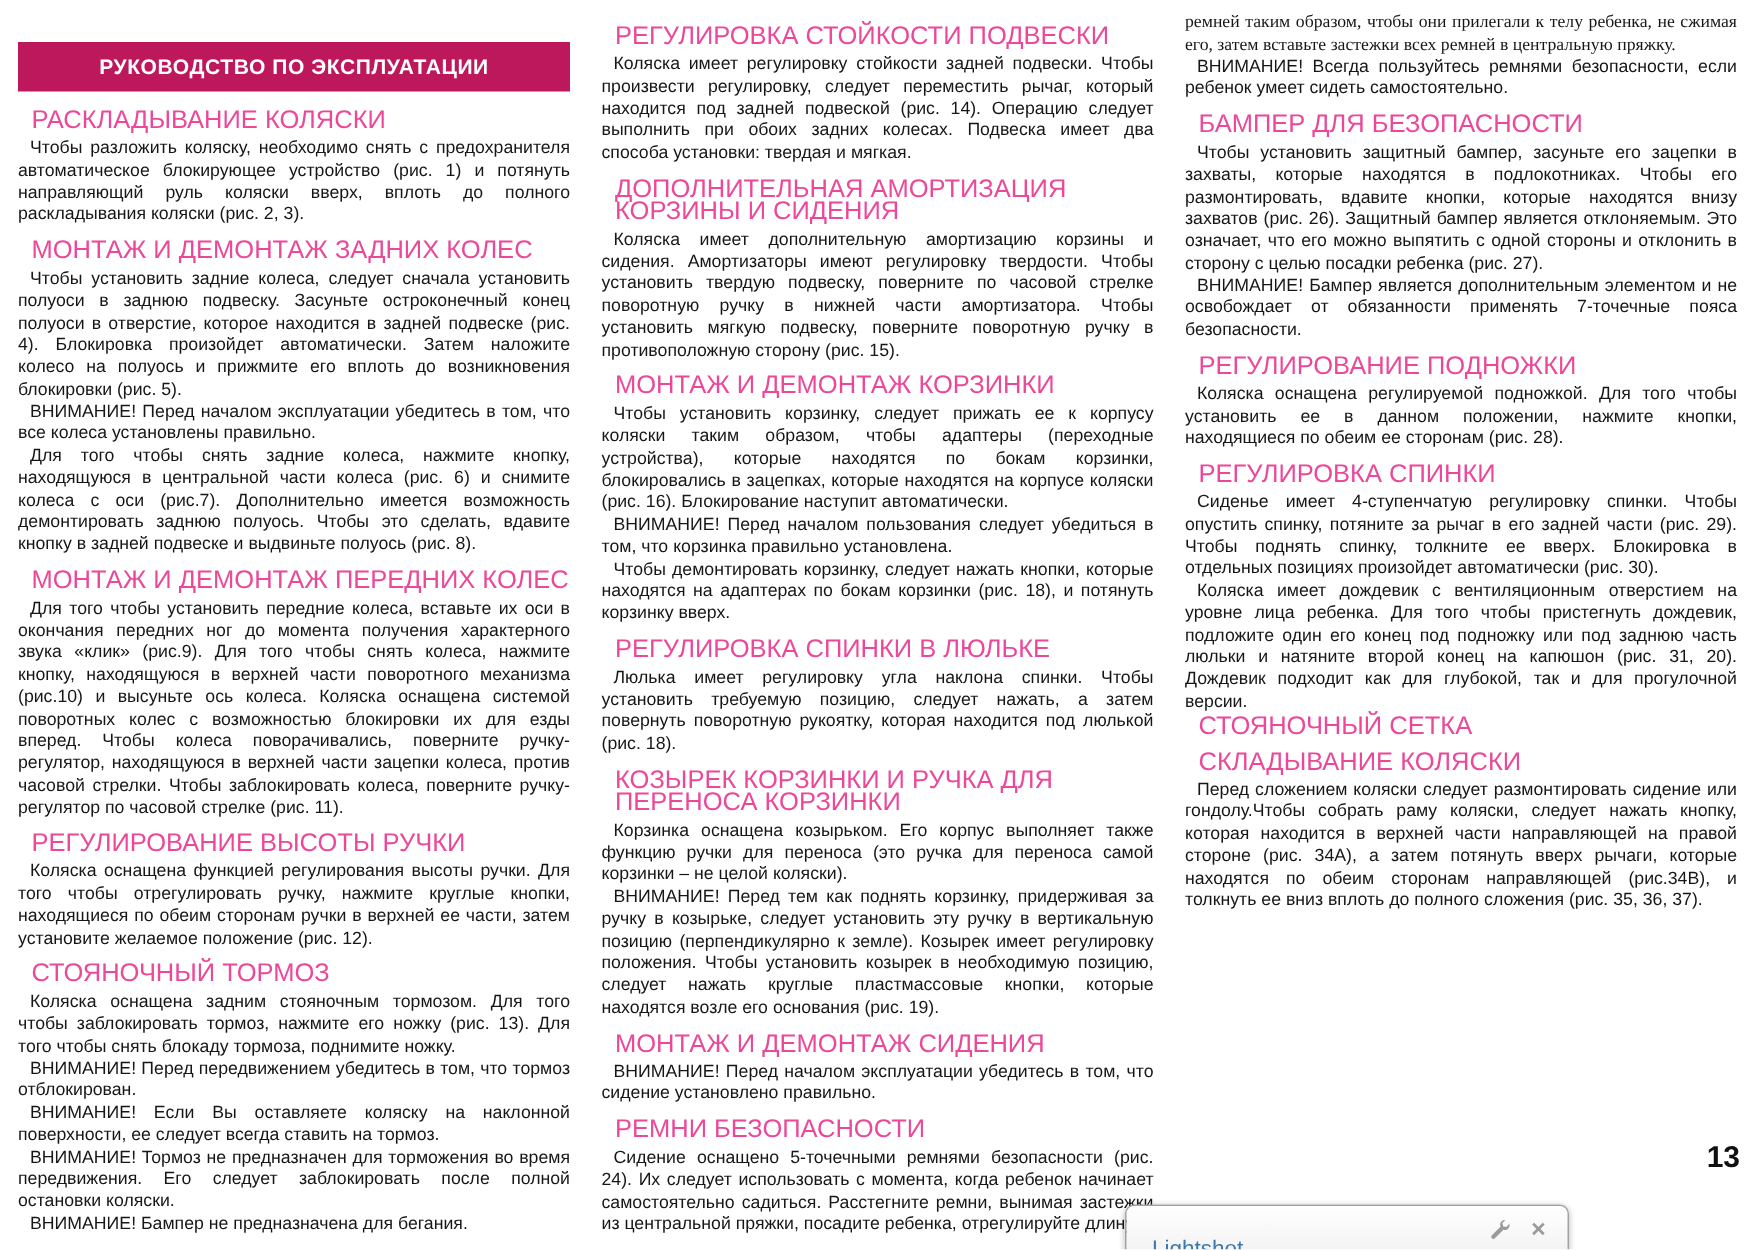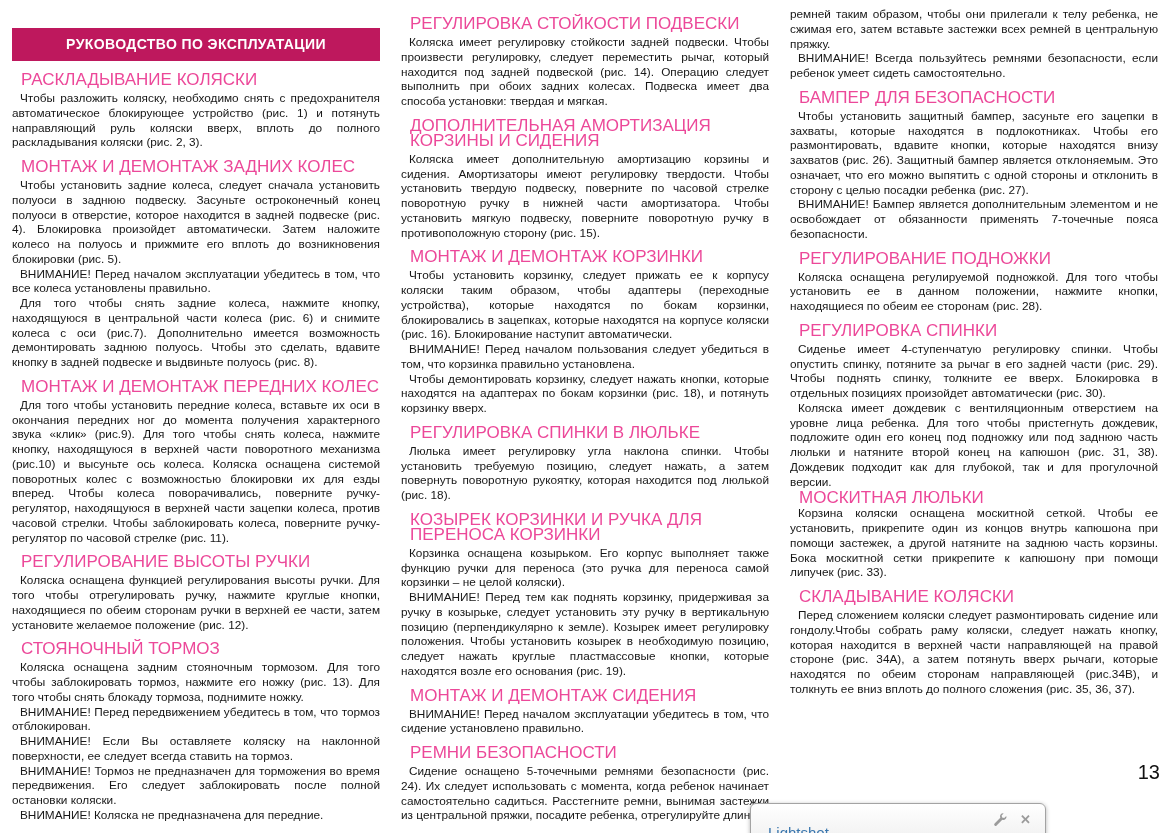--- a/index.html
+++ b/index.html
@@ -40,27 +40,27 @@
     line-height: 15px;
   }
   .heading.tight { margin: 1px 0 1px 0; }
   .para {
     font-size: 11.8px;
     line-height: 14.75px;
     text-align: justify;
     text-indent: 8px;
     color: #161616;
   }
-  .para.noindent { text-indent: 0; }
+  .para.noindent { text-indent: 0; font-family: Liberation Serif, serif; }
   .page-number {
     position: absolute;
     top: 761px;
     right: 10px;
     font-size: 20px;
-    font-weight: normal;
+    font-weight: bold;
     color: #111111;
   }
   .lightshot {
     position: absolute;
     left: 750px;
     top: 803px;
     width: 296px;
     height: 40px;
     background: linear-gradient(#ffffff, #f0f0f0);
     border: 1px solid #a3a3a3;
@@ -106,21 +106,21 @@
         <div class="para">Для того чтобы снять задние колеса, нажмите кнопку, находящуюся в центральной части колеса (рис. 6) и снимите колеса с оси (рис.7). Дополнительно имеется возможность демонтировать заднюю полуось. Чтобы это сделать, вдавите кнопку в задней подвеске и выдвиньте полуось (рис. 8).</div>
         <div class="heading">МОНТАЖ И ДЕМОНТАЖ ПЕРЕДНИХ КОЛЕС</div>
         <div class="para">Для того чтобы установить передние колеса, вставьте их оси в окончания передних ног до момента получения характерного звука «клик» (рис.9). Для того чтобы снять колеса, нажмите кнопку, находящуюся в верхней части поворотного механизма (рис.10) и высуньте ось колеса. Коляска оснащена системой поворотных колес с возможностью блокировки их для езды вперед. Чтобы колеса поворачивались, поверните ручку-регулятор, находящуюся в верхней части зацепки колеса, против часовой стрелки. Чтобы заблокировать колеса, поверните ручку-регулятор по часовой стрелке (рис. 11).</div>
         <div class="heading">РЕГУЛИРОВАНИЕ ВЫСОТЫ РУЧКИ</div>
         <div class="para">Коляска оснащена функцией регулирования высоты ручки. Для того чтобы отрегулировать ручку, нажмите круглые кнопки, находящиеся по обеим сторонам ручки в верхней ее части, затем установите желаемое положение (рис. 12).</div>
         <div class="heading">СТОЯНОЧНЫЙ ТОРМОЗ</div>
         <div class="para">Коляска оснащена задним стояночным тормозом. Для того чтобы заблокировать тормоз, нажмите его ножку (рис. 13). Для того чтобы снять блокаду тормоза, поднимите ножку.</div>
         <div class="para">ВНИМАНИЕ! Перед передвижением убедитесь в том, что тормоз отблокирован.</div>
         <div class="para">ВНИМАНИЕ! Если Вы оставляете коляску на наклонной поверхности, ее следует всегда ставить на тормоз.</div>
         <div class="para">ВНИМАНИЕ! Тормоз не предназначен для торможения во время передвижения. Его следует заблокировать после полной остановки коляски.</div>
-        <div class="para">ВНИМАНИЕ! Коляска не предназначена для передние.</div>
+        <div class="para">ВНИМАНИЕ! Бампер не предназначена для бегания.</div>
       </div>
     <div class="col pad-top">
         <div class="heading">РЕГУЛИРОВКА СТОЙКОСТИ ПОДВЕСКИ</div>
         <div class="para">Коляска имеет регулировку стойкости задней подвески. Чтобы произвести регулировку, следует переместить рычаг, который находится под задней подвеской (рис. 14). Операцию следует выполнить при обоих задних колесах. Подвеска имеет два способа установки: твердая и мягкая.</div>
         <div class="heading">ДОПОЛНИТЕЛЬНАЯ АМОРТИЗАЦИЯ КОРЗИНЫ И СИДЕНИЯ</div>
         <div class="para">Коляска имеет дополнительную амортизацию корзины и сидения. Амортизаторы имеют регулировку твердости. Чтобы установить твердую подвеску, поверните по часовой стрелке поворотную ручку в нижней части амортизатора. Чтобы установить мягкую подвеску, поверните поворотную ручку в противоположную сторону (рис. 15).</div>
         <div class="heading">МОНТАЖ И ДЕМОНТАЖ КОРЗИНКИ</div>
         <div class="para">Чтобы установить корзинку, следует прижать ее к корпусу коляски таким образом, чтобы адаптеры (переходные устройства), которые находятся по бокам корзинки, блокировались в зацепках, которые находятся на корпусе коляски (рис. 16). Блокирование наступит автоматически.</div>
         <div class="para">ВНИМАНИЕ! Перед началом пользования следует убедиться в том, что корзинка правильно установлена.</div>
         <div class="para">Чтобы демонтировать корзинку, следует нажать кнопки, которые находятся на адаптерах по бокам корзинки (рис. 18), и потянуть корзинку вверх.</div>
@@ -137,23 +137,22 @@
     <div class="col pad-top">
         <div class="para noindent">ремней таким образом, чтобы они прилегали к телу ребенка, не сжимая его, затем вставьте застежки всех ремней в центральную пряжку.</div>
         <div class="para">ВНИМАНИЕ! Всегда пользуйтесь ремнями безопасности, если ребенок умеет сидеть самостоятельно.</div>
         <div class="heading">БАМПЕР ДЛЯ БЕЗОПАСНОСТИ</div>
         <div class="para">Чтобы установить защитный бампер, засуньте его зацепки в захваты, которые находятся в подлокотниках. Чтобы его размонтировать, вдавите кнопки, которые находятся внизу захватов (рис. 26). Защитный бампер является отклоняемым. Это означает, что его можно выпятить с одной стороны и отклонить в сторону с целью посадки ребенка (рис. 27).</div>
         <div class="para">ВНИМАНИЕ! Бампер является дополнительным элементом и не освобождает от обязанности применять 7-точечные пояса безопасности.</div>
         <div class="heading">РЕГУЛИРОВАНИЕ ПОДНОЖКИ</div>
         <div class="para">Коляска оснащена регулируемой подножкой. Для того чтобы установить ее в данном положении, нажмите кнопки, находящиеся по обеим ее сторонам (рис. 28).</div>
         <div class="heading">РЕГУЛИРОВКА СПИНКИ</div>
         <div class="para">Сиденье имеет 4-ступенчатую регулировку спинки. Чтобы опустить спинку, потяните за рычаг в его задней части (рис. 29). Чтобы поднять спинку, толкните ее вверх. Блокировка в отдельных позициях произойдет автоматически (рис. 30).</div>
-        <div class="para">Коляска имеет дождевик с вентиляционным отверстием на уровне лица ребенка. Для того чтобы пристегнуть дождевик, подложите один его конец под подножку или под заднюю часть люльки и натяните второй конец на капюшон (рис. 31, 38). Дождевик подходит как для глубокой, так и для прогулочной версии.</div>
-        <div class="heading tight">МОСКИТНАЯ ЛЮЛЬКИ</div>
-        <div class="para">Корзина коляски оснащена москитной сеткой. Чтобы ее установить, прикрепите один из концов внутрь капюшона при помощи застежек, а другой натяните на заднюю часть корзины. Бока москитной сетки прикрепите к капюшону при помощи липучек (рис. 33).</div>
+        <div class="para">Коляска имеет дождевик с вентиляционным отверстием на уровне лица ребенка. Для того чтобы пристегнуть дождевик, подложите один его конец под подножку или под заднюю часть люльки и натяните второй конец на капюшон (рис. 31, 20). Дождевик подходит как для глубокой, так и для прогулочной версии.</div>
+        <div class="heading tight">СТОЯНОЧНЫЙ СЕТКА</div>
         <div class="heading">СКЛАДЫВАНИЕ КОЛЯСКИ</div>
         <div class="para">Перед сложением коляски следует размонтировать сидение или гондолу.Чтобы собрать раму коляски, следует нажать кнопку, которая находится в верхней части направляющей на правой стороне (рис. 34А), а затем потянуть вверх рычаги, которые находятся по обеим сторонам направляющей (рис.34В), и толкнуть ее вниз вплоть до полного сложения (рис. 35, 36, 37).</div>
       </div>
   </div>
 
   <div class="page-number">13</div>
 
   <div class="lightshot">
     <div class="lightshot-label">Lightshot</div>
     <div class="lightshot-icons">

